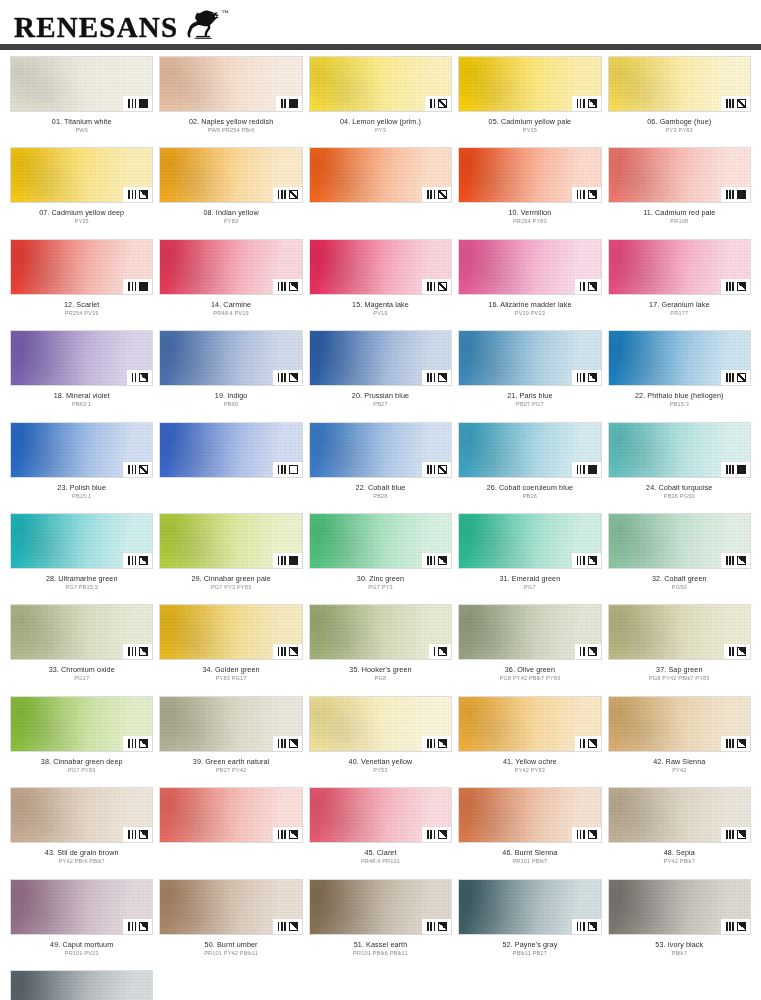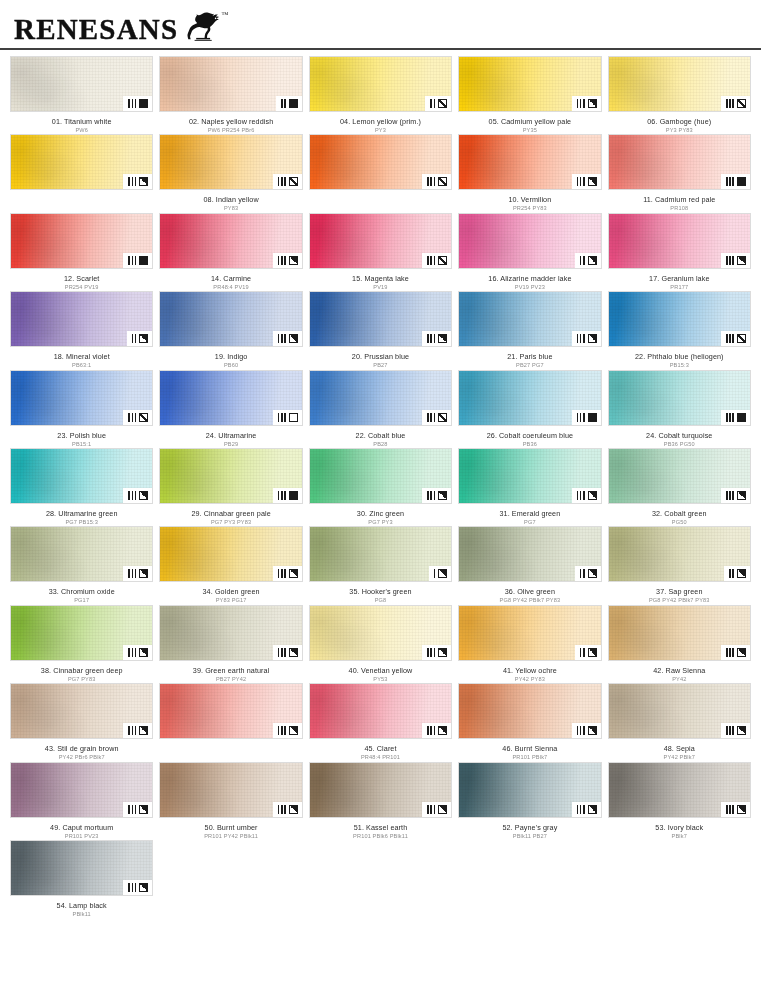--- a/index.html
+++ b/index.html
@@ -16,21 +16,21 @@
     position: relative;
     overflow: hidden;
   }
 
   
   .header {
     height: 50px;
     padding: 6px 0 0 14px;
     display: flex;
     align-items: center;
-    border-bottom: 2px solid #404040;
+    border-bottom: 6px solid #404040;
   }
   .brand {
     display: flex;
     align-items: flex-end;
     gap: 4px;
   }
   .brand-word {
     font-family: "Liberation Serif", serif;
     font-weight: bold;
     font-size: 29px;
@@ -53,21 +53,21 @@
   
   .grid {
     display: grid;
     grid-template-columns: repeat(5, 1fr);
     column-gap: 6px;
     row-gap: 0px;
     padding: 6px 10px 8px 10px;
   }
   .swatch-cell {
     width: 100%;
-    padding-bottom: 0;
+    padding-bottom: 13px;
   }
   .swatch {
     position: relative;
     width: 100%;
     height: 56px;
     border: 1px solid #dcdcdc;
     overflow: hidden;
     background: #fbfaf7;
   }
   .wash {
@@ -268,20 +268,24 @@
           <div class="wash" style="background: linear-gradient(100deg, rgb(252, 205, 18) 0%, rgb(252, 205, 18) 9%, rgb(252, 221, 94) 34%, rgb(252, 232, 149) 58%, rgb(252, 240, 186) 82%, rgb(252, 240, 186) 100%);"></div>
           <div class="badge">
             <div class="lf-bars">
               <i></i>
               <i></i>
               <i></i>
             </div>
             <div class="tr-sym halfdiag"></div>
           </div>
         </div>
+        <div class="caption">
+          <div class="c-name">07. Cadmium yellow deep</div>
+          <div class="c-pig">PY35</div>
+        </div>
       </div>
       <div class="swatch-cell">
         <div class="swatch">
           <div class="wash" style="background: linear-gradient(100deg, rgb(249, 173, 31) 0%, rgb(249, 173, 31) 9%, rgb(251, 201, 108) 34%, rgb(252, 222, 165) 58%, rgb(253, 236, 203) 82%, rgb(253, 236, 203) 100%);"></div>
           <div class="badge">
             <div class="lf-bars">
               <i></i>
               <i></i>
               <i></i>
             </div>
@@ -529,24 +533,20 @@
         <div class="swatch">
           <div class="wash" style="background: linear-gradient(100deg, rgb(59, 106, 210) 0%, rgb(59, 106, 210) 9%, rgb(128, 158, 225) 34%, rgb(178, 196, 237) 58%, rgb(212, 222, 244) 82%, rgb(212, 222, 244) 100%);"></div>
           <div class="badge">
             <div class="lf-bars">
               <i></i>
               <i></i>
               <i></i>
             </div>
             <div class="tr-sym transparent"></div>
           </div>
-        </div>
-        <div class="caption">
-          <div class="c-name">24. Ultramarine</div>
-          <div class="c-pig">PB29</div>
         </div>
       </div>
       <div class="swatch-cell">
         <div class="swatch">
           <div class="wash" style="background: linear-gradient(100deg, rgb(62, 128, 207) 0%, rgb(62, 128, 207) 9%, rgb(130, 173, 224) 34%, rgb(181, 205, 236) 58%, rgb(214, 227, 244) 82%, rgb(214, 227, 244) 100%);"></div>
           <div class="badge">
             <div class="lf-bars">
               <i></i>
               <i></i>
               <i></i>

